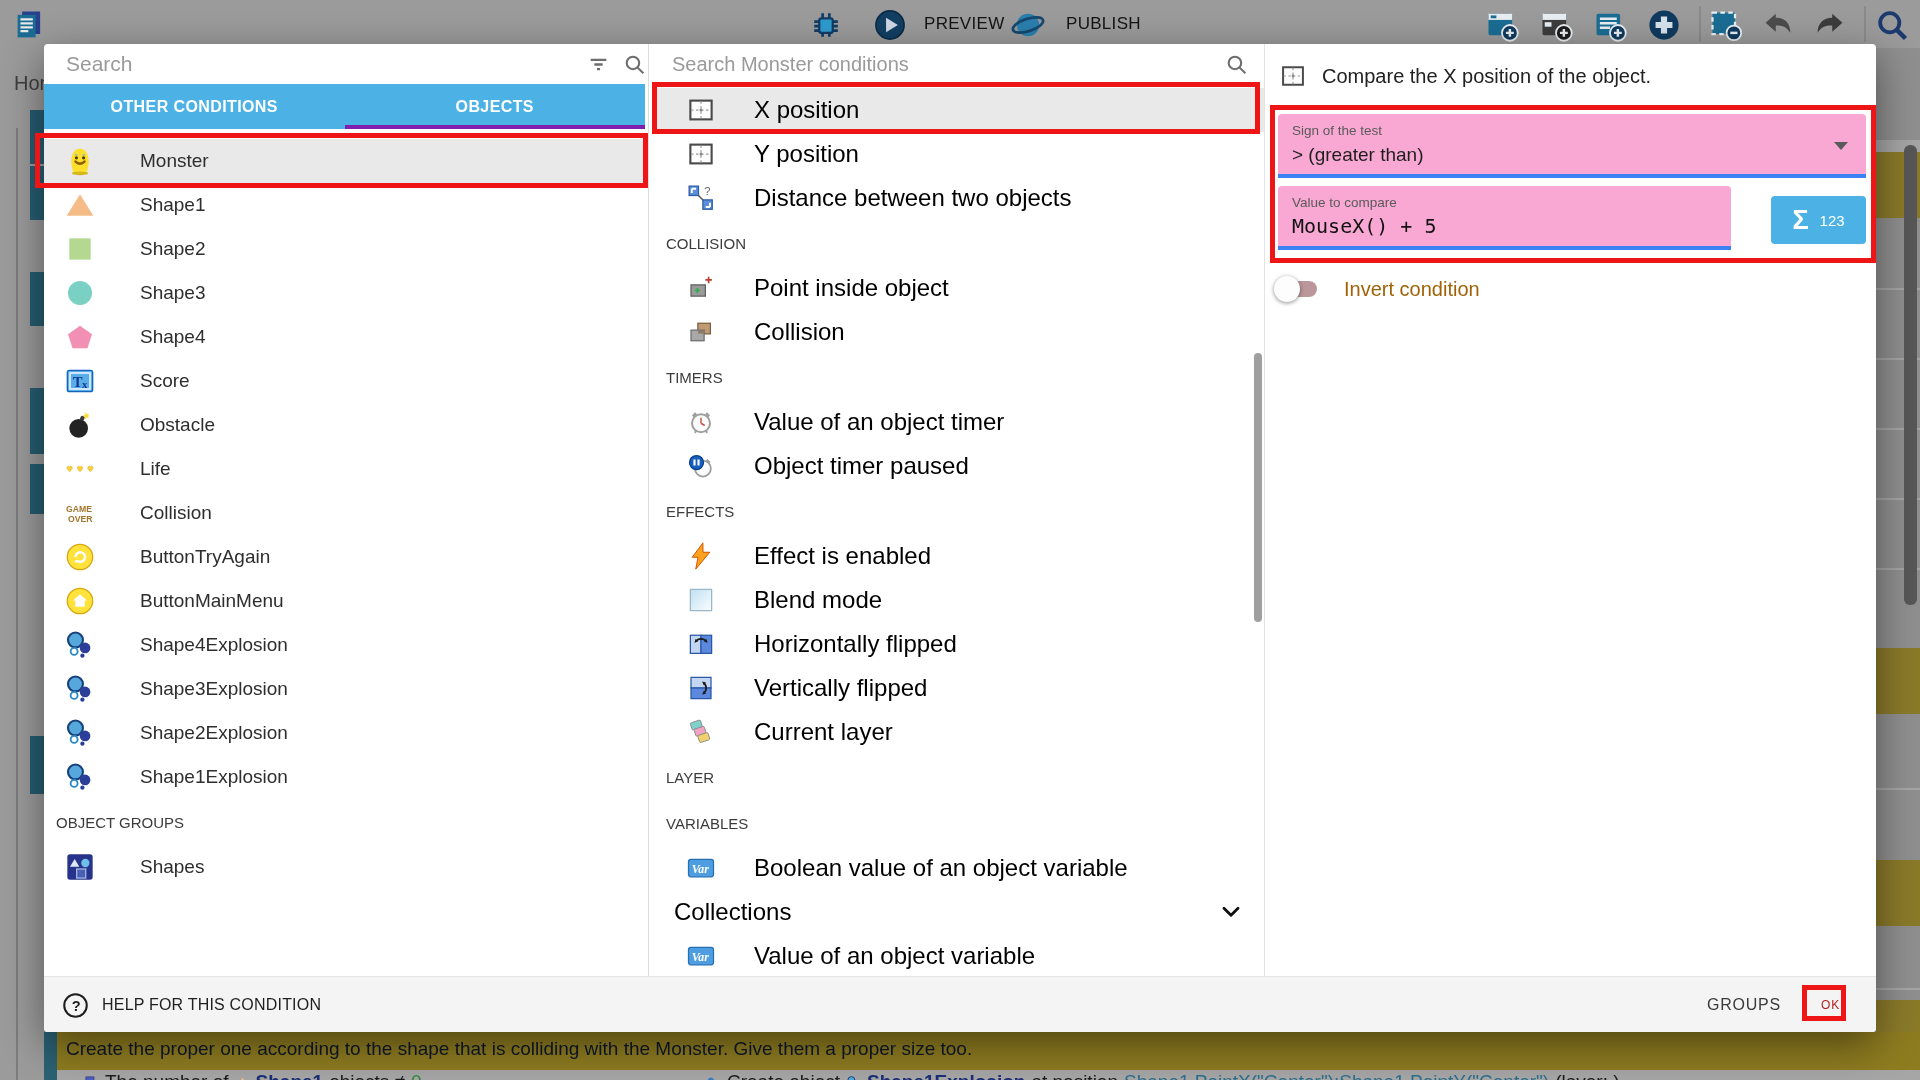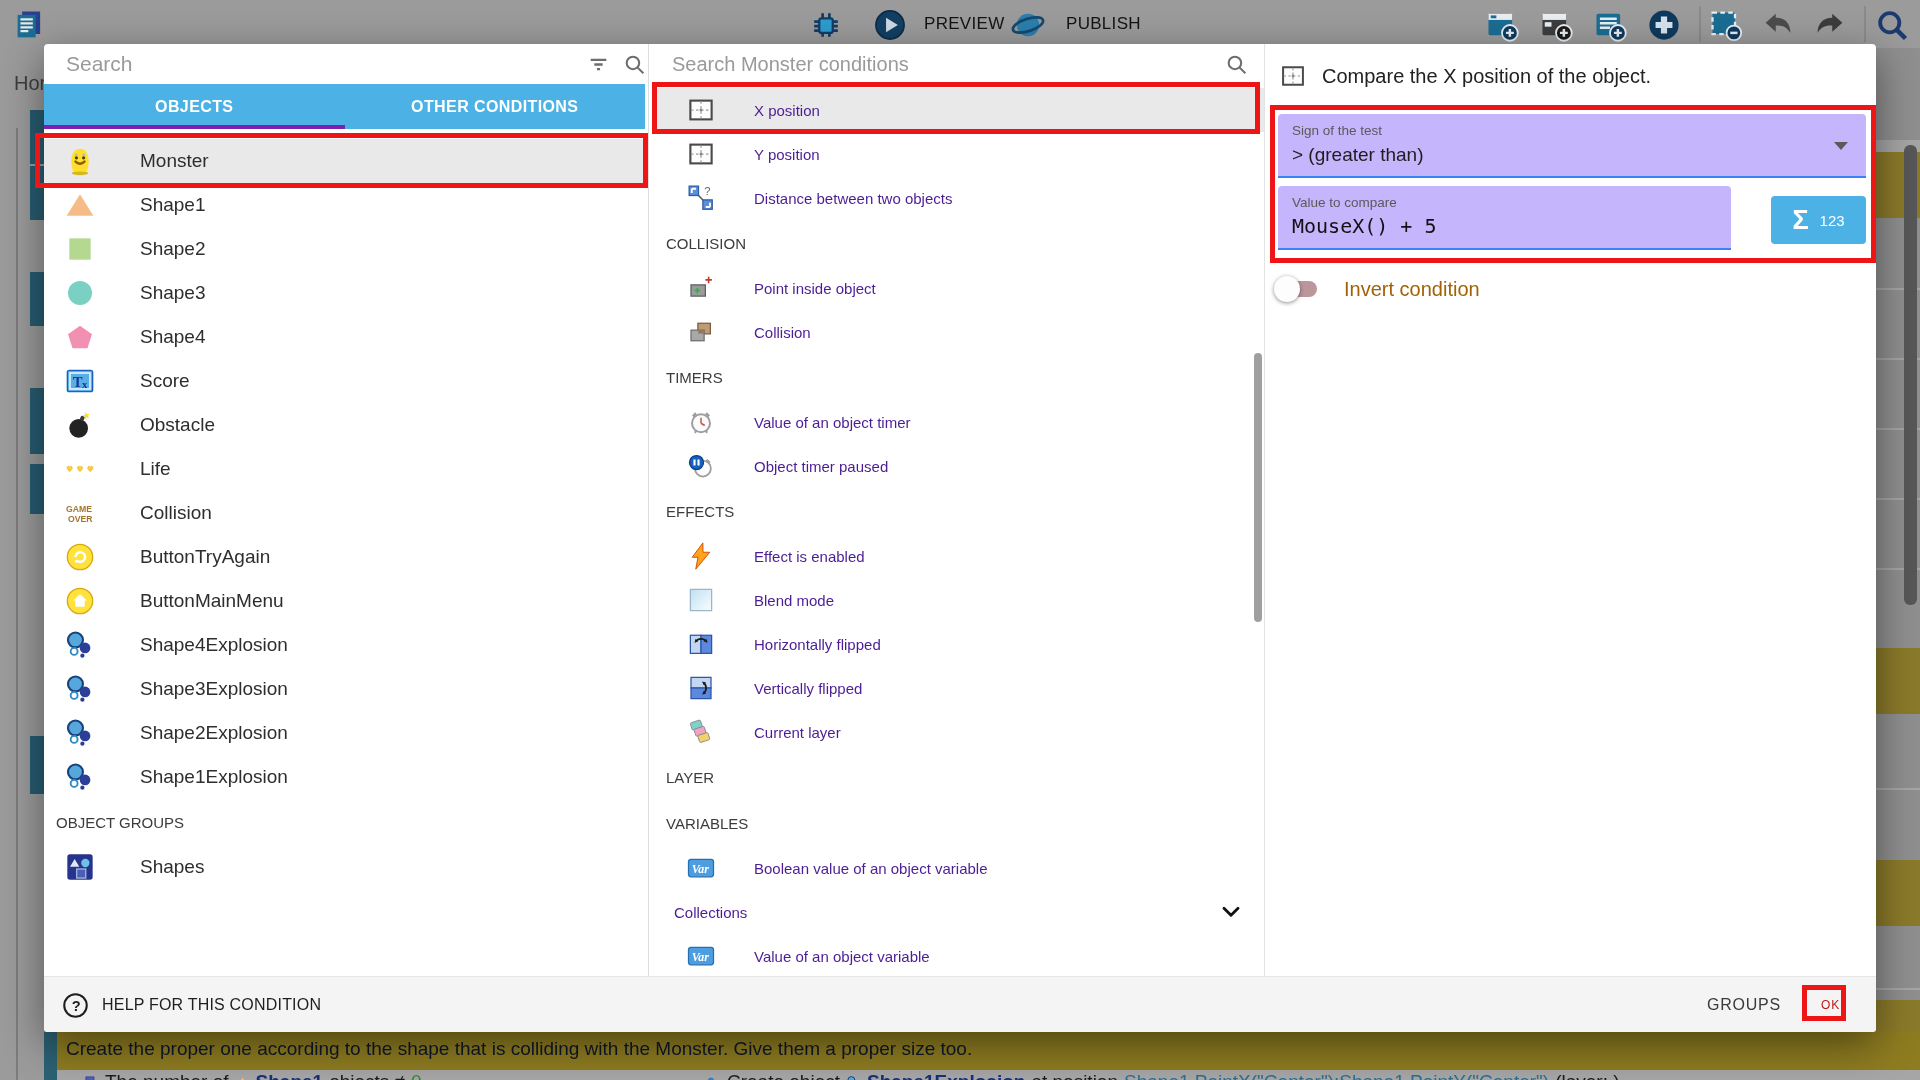--- a/index.html
+++ b/index.html
@@ -57,34 +57,34 @@
 
   .vdiv1 { position:absolute; left:604px; top:0; width:1px; height:932px; background:#dddddd; }
   .vdiv2 { position:absolute; left:1220px; top:0; width:1px; height:932px; background:#e3e3e3; }
 
   
   .mp-search { position:absolute; left:612px; top:0; width:608px; height:40px; }
   .mp-search input { position:absolute; left:16px; top:0; width:520px; height:40px; font-size:20px; color:#3c3c3c; }
   .mp-list { position:absolute; left:612px; top:44px; width:608px; height:888px; overflow:hidden; }
   .cond-row { height:44px; display:flex; align-items:center; padding-left:30px; }
   .cond-row .icon { width:30px; height:30px; flex:0 0 30px; }
-  .cond-row .lbl { margin-left:38px; font-size:15px; color:#4c1d95; }
+  .cond-row .lbl { margin-left:38px; font-size:24px; color:#000000; }
   .cond-row.selected { background:#e9e9e9; }
   .cond-row.header { height:46px; padding-left:10px; }
   .cond-row.header .lbl { margin-left:0; font-size:15px; color:#3c3c3c; }
   .cond-row.fold { padding-left:18px; }
   .cond-row.fold .lbl { margin-left:0; }
   .chev { width:26px; height:26px; margin-left:auto; margin-right:20px; }
   .mp-scrollbar { position:absolute; left:1210px; top:309px; width:8px; height:269px; background:#9f9f9f; border-radius:4px; }
 
   
   .rp-title { position:absolute; left:1235px; top:18px; display:flex; align-items:center; }
   .rp-title .icon { width:28px; height:28px; }
   .rp-title .lbl { margin-left:15px; font-size:20px; color:#222; }
-  .field { position:absolute; background:#c4b5fd; border-radius:4px 4px 0 0; border-bottom:2px solid #3b82f6;text-decoration:underline; }
+  .field { position:absolute; background:#f9a8d4; border-radius:4px 4px 0 0; border-bottom:4px solid #3b82f6;text-decoration:underline; }
   .f-sign { left:1234px; top:70px; width:588px; height:64px; }
   .f-value { left:1234px; top:142px; width:453px; height:64px; }
   .f-label { position:absolute; left:14px; top:9px; font-size:13.5px; color:#5a5a5a; }
   .f-text { position:absolute; left:14px; top:30px; font-size:19px; color:#1e1e1e; }
   .f-value input { position:absolute; left:14px; top:28px; width:420px; font-size:20px; color:#111;
                    font-family:"DejaVu Sans Mono", monospace; }
   .caret { position:absolute; right:18px; top:28px; width:0; height:0;
            border-left:7px solid transparent; border-right:7px solid transparent; border-top:8px solid #5a5a5a; }
   .expr-btn { position:absolute; left:1727px; top:152px; width:95px; height:48px; background:#4cb2e5; border-radius:4px;
               display:flex; align-items:center; justify-content:center; color:#fff; }
@@ -283,25 +283,25 @@
       </span>
     <span class="ic24" style="left:578px">
         <svg viewBox="0 0 24 24">
           <circle cx="10.5" cy="10.5" r="6" fill="none" stroke="#6e6e6e" stroke-width="2"></circle>
           <path d="M15 15l5.5 5.5" stroke="#6e6e6e" stroke-width="2"></path>
         </svg>
       </span>
   </div>
   <div class="lp-tabs">
     <div class="tab">
+      <span>OTHER CONDITIONS</span>
+    </div>
+    <div class="tab">
       <span>OBJECTS</span>
       <span class="tab-underline"></span>
-    </div>
-    <div class="tab">
-      <span>OTHER CONDITIONS</span>
     </div>
   </div>
   <div class="lp-list">
 
   <div class="obj-row selected">
         <span class="icon">
           <svg viewBox="0 0 24 24">
             <path d="M6.8 21c.4-2-1.3-3.2-1.3-9C5.5 6.2 8.2 2.8 12 2.8s6.5 3.4 6.5 9.2c0 5.8-1.7 7-1.3 9z" fill="#ffdf2b"></path>
             <ellipse cx="12" cy="21.2" rx="6.2" ry="1.4" fill="#d4b81f"></ellipse>
             <circle cx="9.3" cy="9.6" r="1.2" fill="#4a3b00"></circle>

